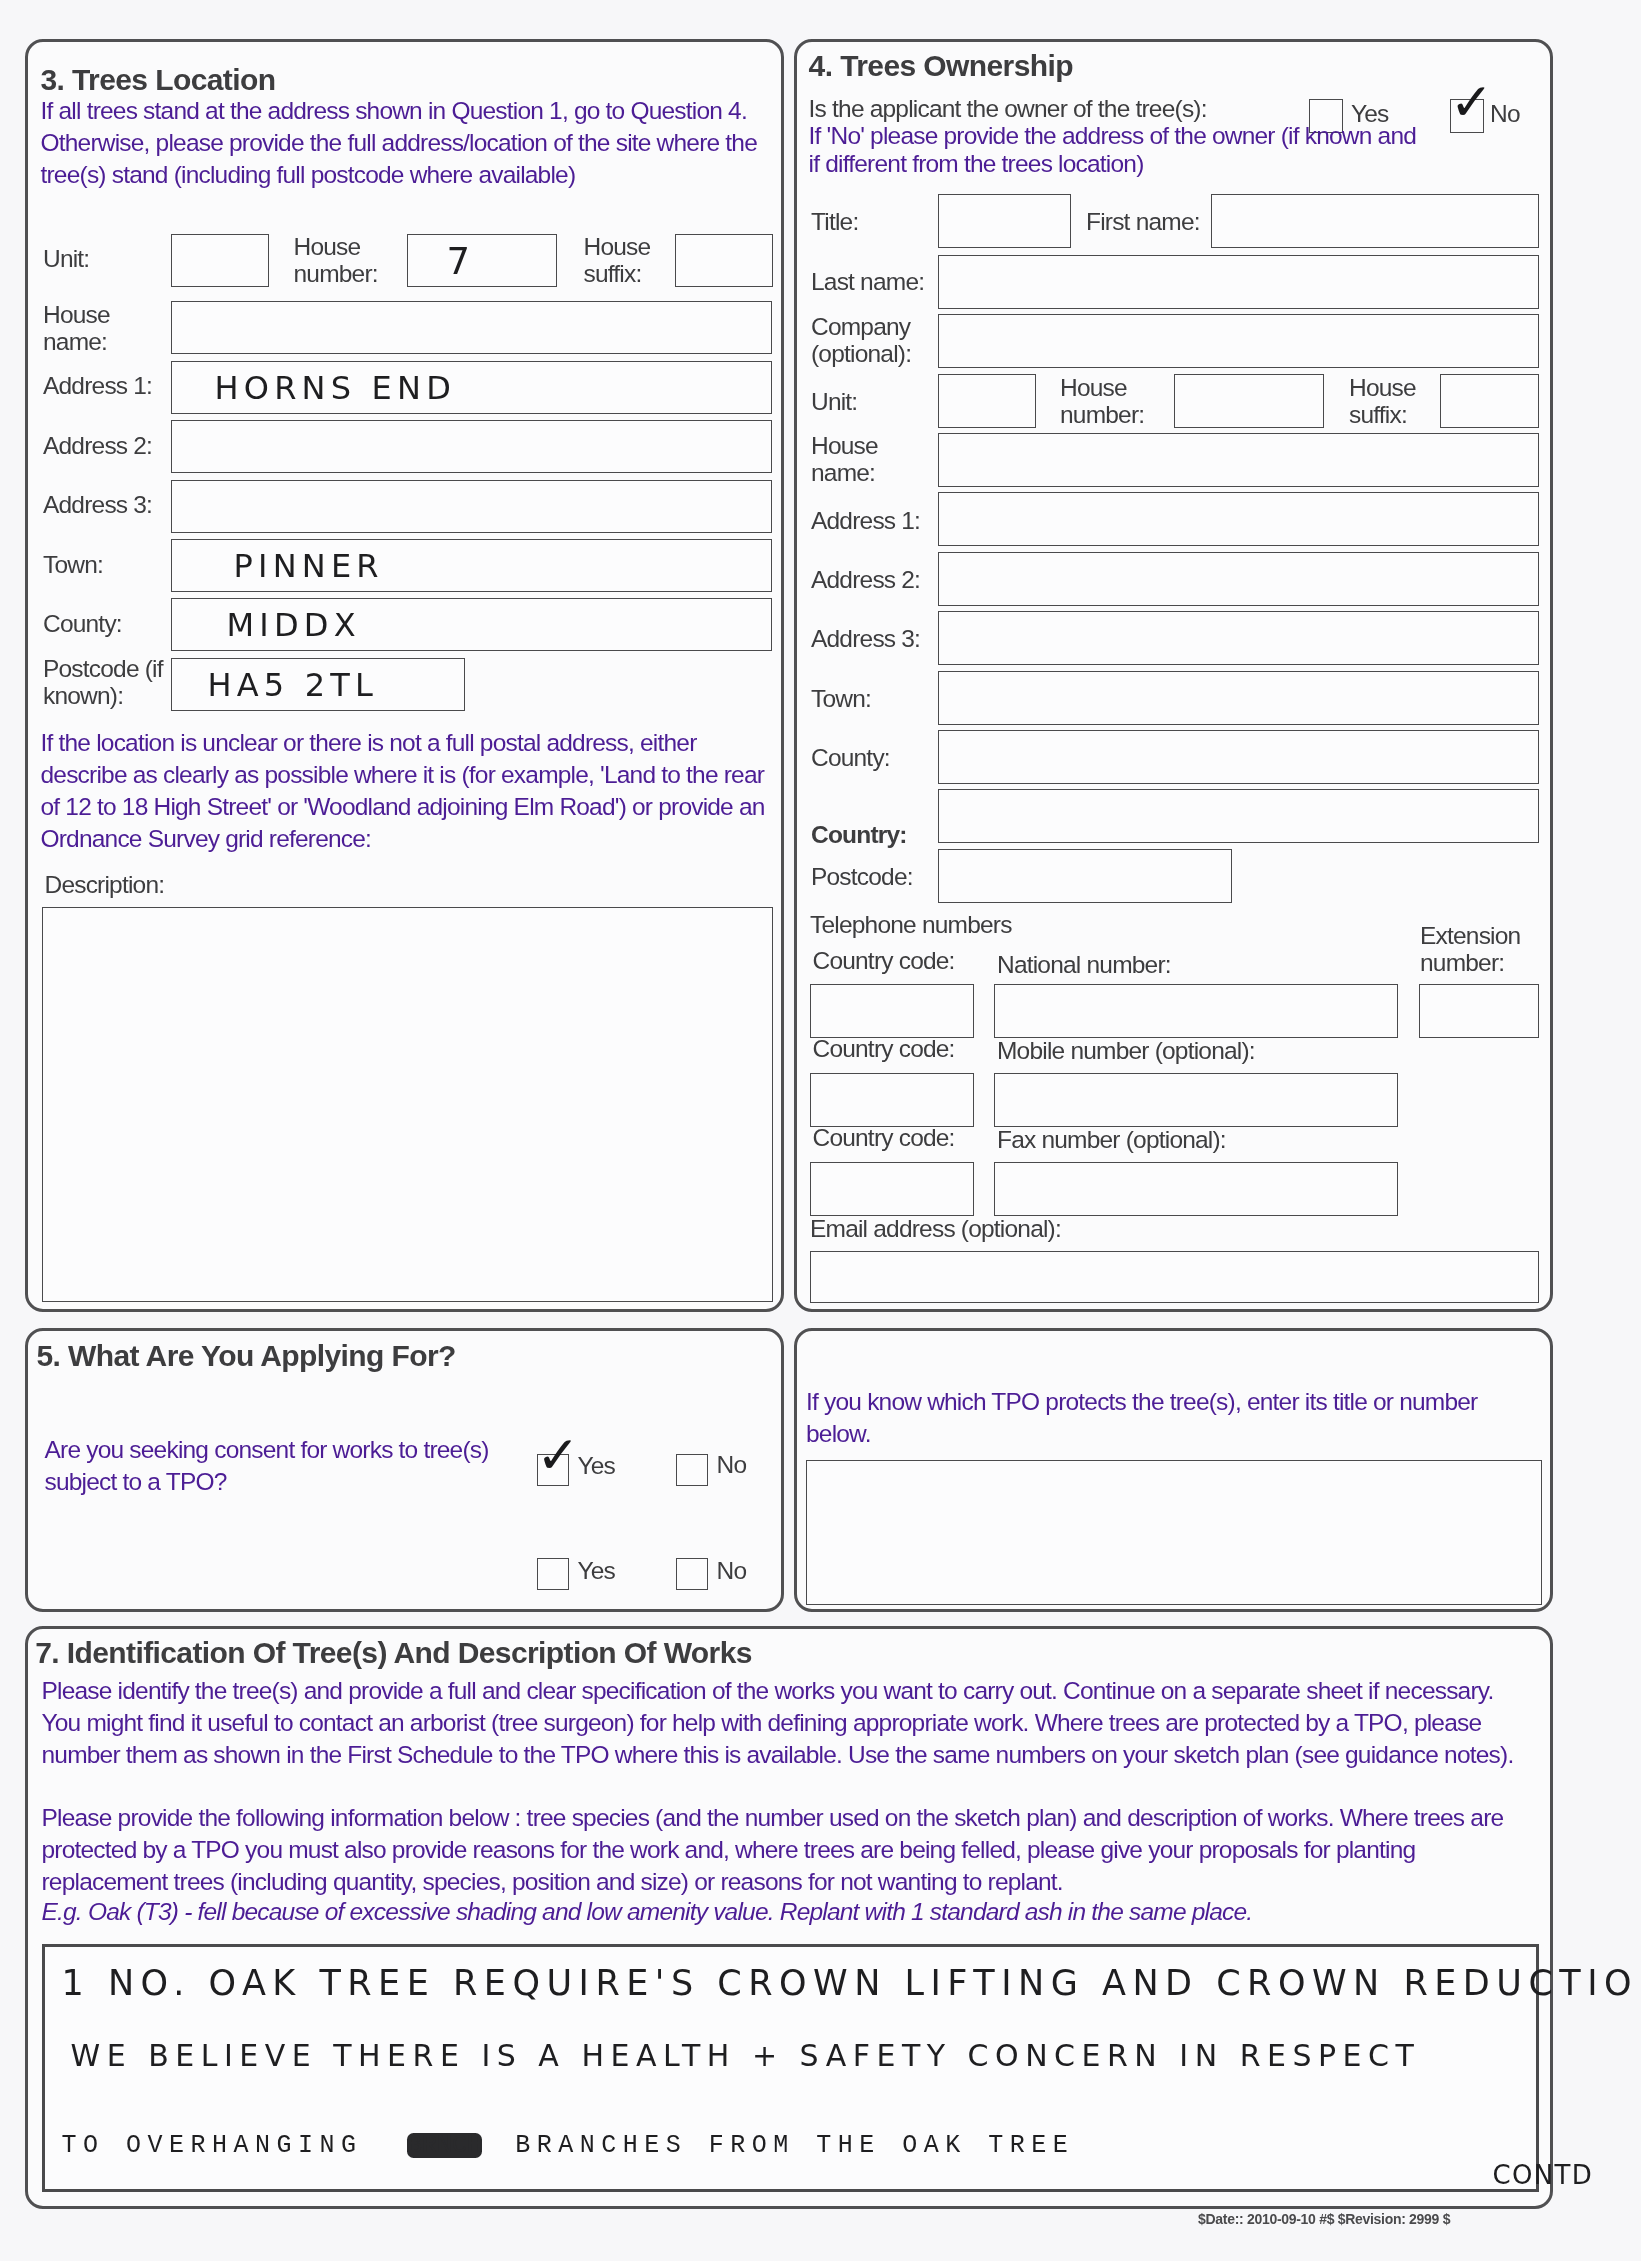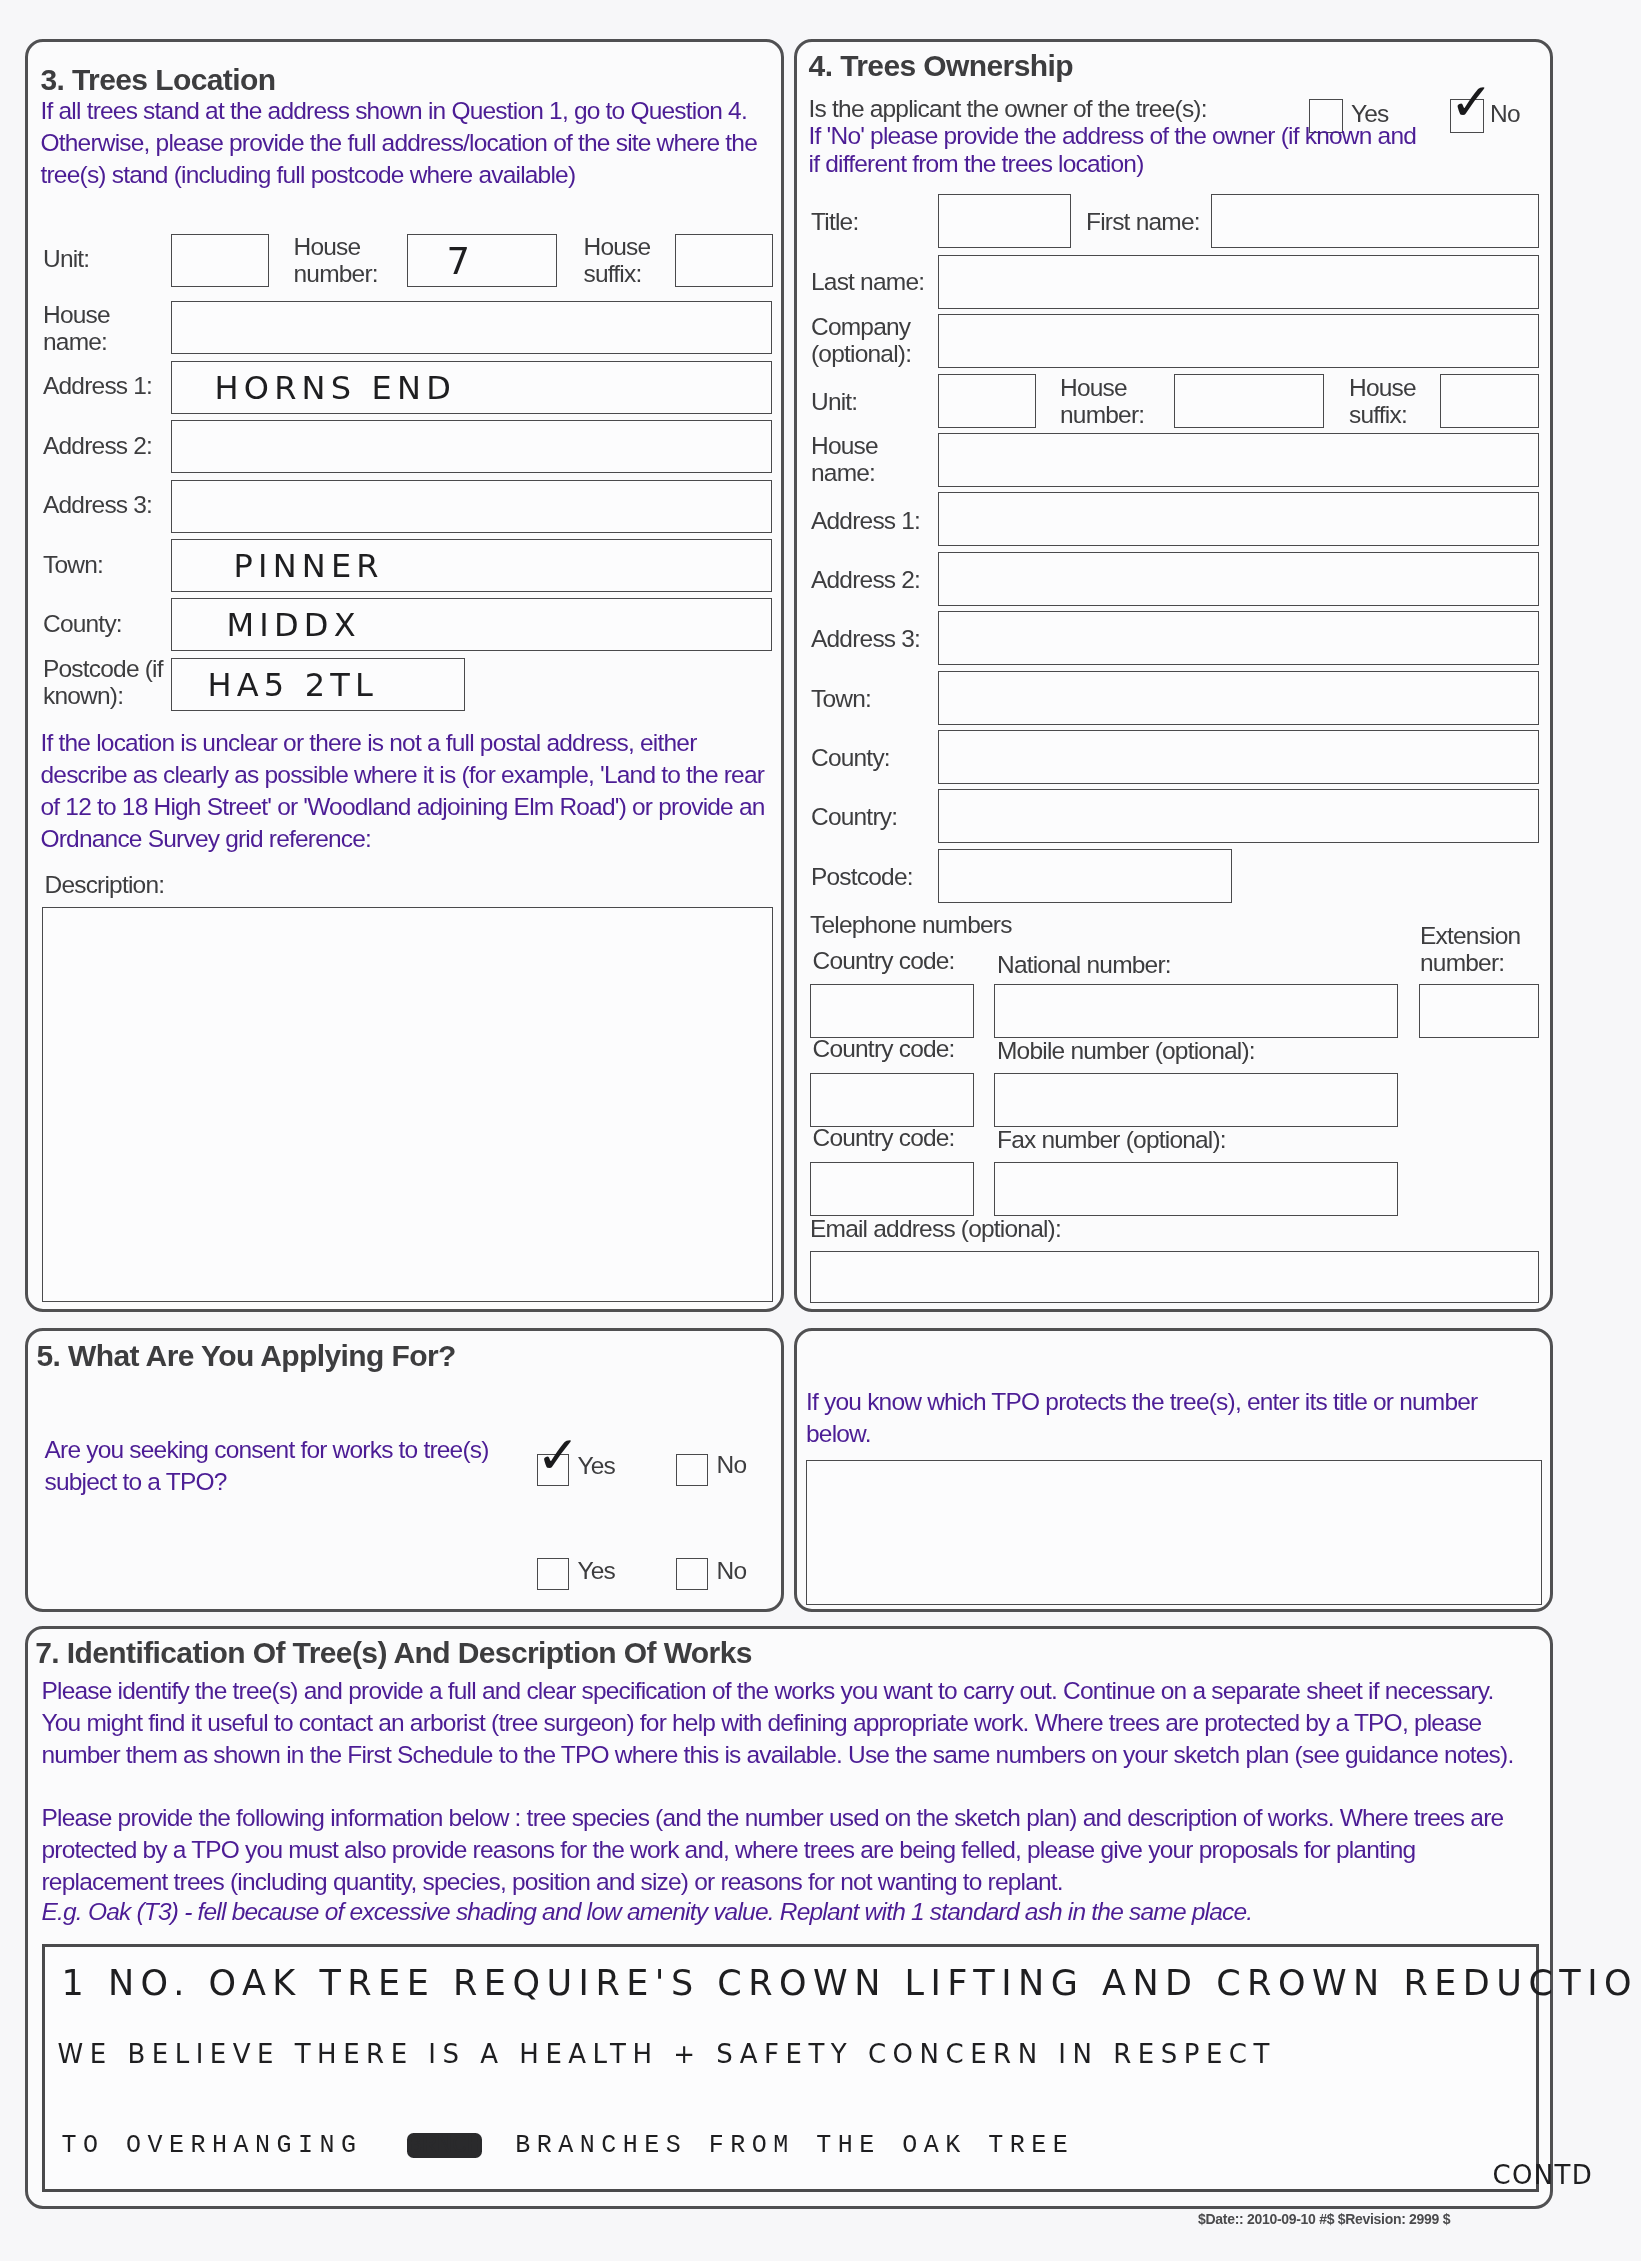--- a/index.html
+++ b/index.html
@@ -117,21 +117,21 @@
 
   <div class="lbl" style="left:14px;top:583px;">Address 3:</div>
   <div class="box" style="left:141px;top:569px;width:601px;height:54px;"></div>
 
   <div class="lbl" style="left:14px;top:643px;">Town:</div>
   <div class="box" style="left:141px;top:629px;width:601px;height:54px;"></div>
 
   <div class="lbl" style="left:14px;top:702px;">County:</div>
   <div class="box" style="left:141px;top:688px;width:601px;height:54px;"></div>
 
-  <div class="lbl" style="left:14px;top:761px;">Country:</div>
+  <div class="lbl" style="left:14px;top:779px;font-weight:bold;">Country:</div>
   <div class="box" style="left:141px;top:747px;width:601px;height:54px;"></div>
 
   <div class="lbl" style="left:14px;top:821px;">Postcode:</div>
   <div class="box" style="left:141px;top:807px;width:294px;height:54px;"></div>
 
   <div class="lbl" style="left:13px;top:869px;">Telephone numbers</div>
   <div class="lbl" style="left:623px;top:880px;width:116px;white-space:normal;">Extension number:</div>
 
   <div class="lbl" style="left:15.5px;top:905px;">Country code:</div>
   <div class="lbl" style="left:200px;top:909px;">National number:</div>
@@ -175,21 +175,21 @@
 </div>
 
 <div class="panel" style="left:24.5px;top:1626px;width:1528px;height:583px;">
   <div class="sec-title" style="left:7.7px;top:6.5px;">7. Identification Of Tree(s) And Description Of Works</div>
   <div class="txt" style="left:14px;top:46px;width:1491px;">Please identify the tree(s) and provide a full and clear specification of the works you want to carry out. Continue on a separate sheet if necessary. You might find it useful to contact an arborist (tree surgeon) for help with defining appropriate work. Where trees are protected by a TPO, please number them as shown in the First Schedule to the TPO where this is available. Use the same numbers on your sketch plan (see guidance notes).</div>
   <div class="txt" style="left:14px;top:173px;width:1491px;">Please provide the following information below : tree species (and the number used on the sketch plan) and description of works. Where trees are protected by a TPO you must also provide reasons for the work and, where trees are being felled, please give your proposals for planting replacement trees (including quantity, species, position and size) or reasons for not wanting to replant.</div>
   <div class="txt italic" style="left:14px;top:267px;width:1491px;">E.g. Oak (T3) - fell because of excessive shading and low amenity value. Replant with 1 standard ash in the same place.</div>
 
   <div class="box" style="left:14px;top:315px;width:1497px;height:248px;border-width:3.2px;">
     <div class="hand" style="left:17px;top:19.4px;font-size:35px;letter-spacing:6.5px;">1 NO. OAK TREE REQUIRE'S CROWN LIFTING AND CROWN REDUCTION.</div>
-    <div class="hand" style="left:13px;top:94px;font-size:26px;letter-spacing:6.5px;">WE BELIEVE THERE IS A HEALTH + SAFETY CONCERN IN RESPECT</div>
+    <div class="hand" style="left:26px;top:94px;font-size:30px;letter-spacing:6.5px;">WE BELIEVE THERE IS A HEALTH + SAFETY CONCERN IN RESPECT</div>
     <div class="hand" style="left:17px;top:186px;font-size:25px;letter-spacing:6.5px;font-family:Liberation Mono, monospace;">
       <span>TO OVERHANGING</span>
       <span class="strike" style="margin:0 11.6px 0 23px;">BRNCH</span>
       <span>BRANCHES FROM THE OAK TREE</span>
     </div>
   </div>
   <div class="hand" style="left:1465px;top:533px;font-size:26px;letter-spacing:1.3px;">CONTD</div>
 </div>
 
 <div class="footer" style="left:1198px;top:2211px;">$Date:: 2010-09-10 #$ $Revision: 2999 $</div>

